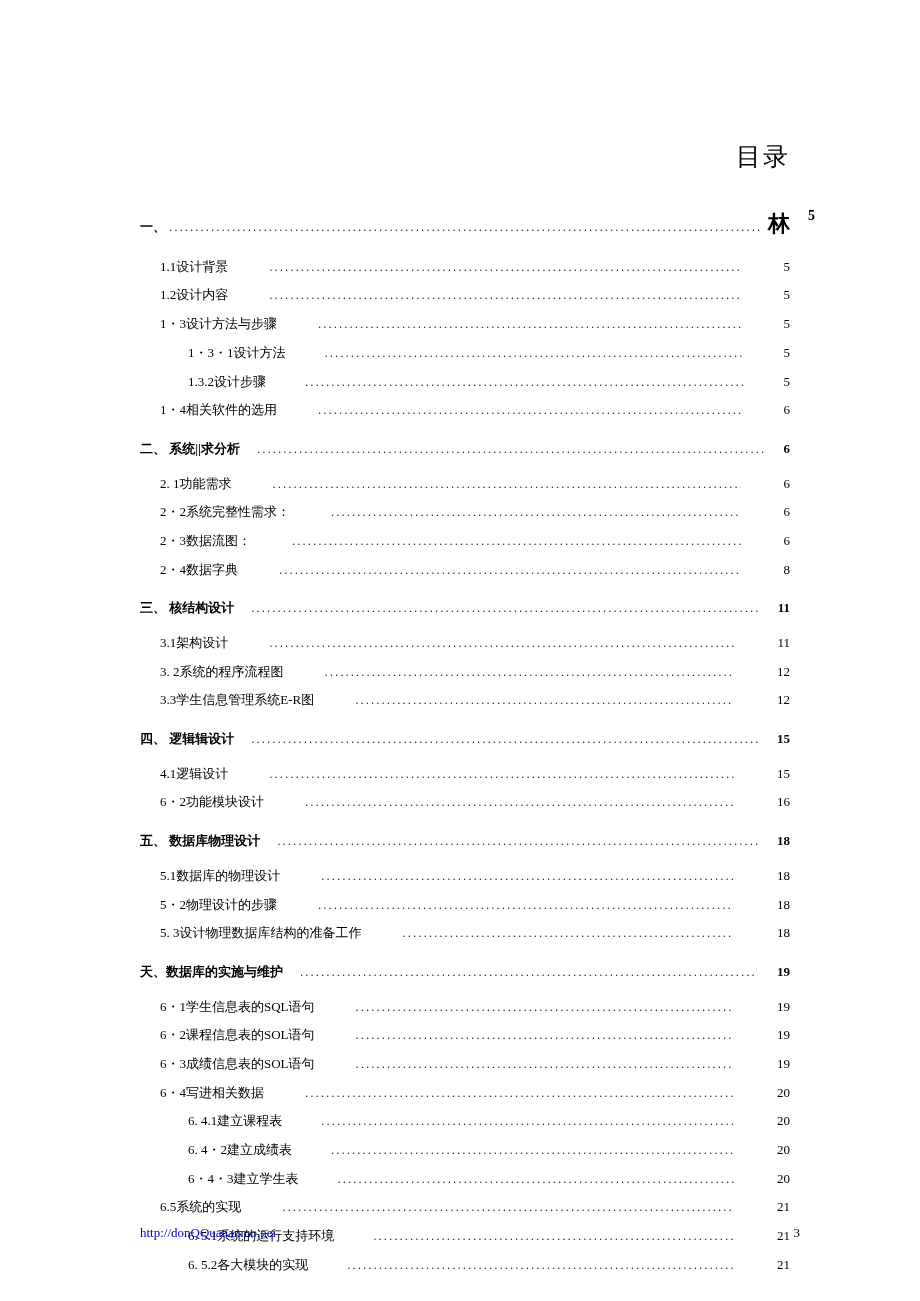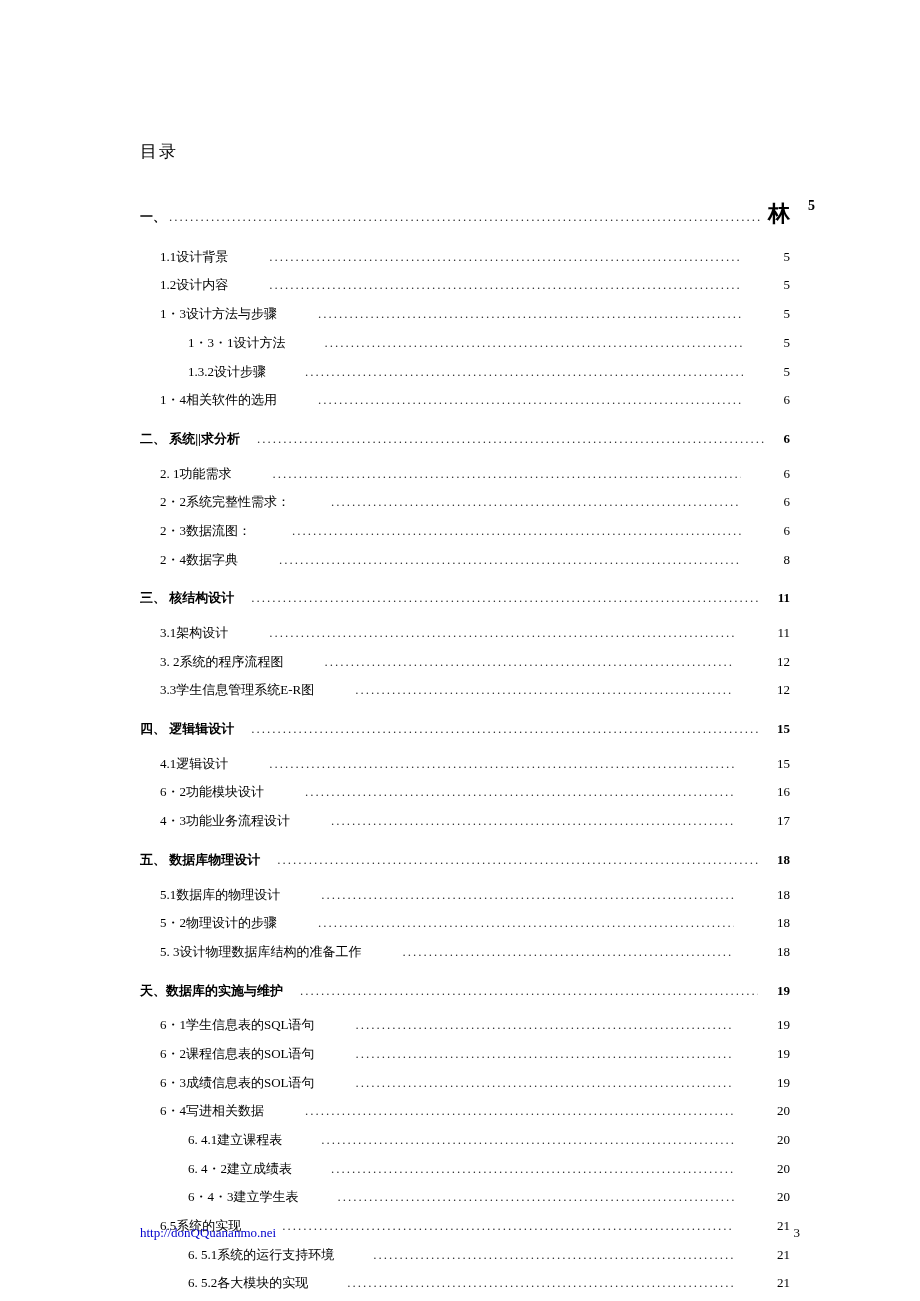--- a/index.html
+++ b/index.html
@@ -12,22 +12,22 @@
       background: #ffffff;
       width: 920px;
       height: 1301px;
       position: relative;
       color: #000;
     }
     .page {
       padding: 140px 130px 60px 140px;
     }
     .title {
-      text-align: left;
-      font-size: 17px;
+      text-align: right;
+      font-size: 25px;
       font-weight: normal;
       margin-bottom: 30px;
       letter-spacing: 2px;
     }
     .toc-line {
       display: flex;
       align-items: baseline;
       margin-bottom: 4px;
       font-size: 13px;
       line-height: 1.9;
@@ -194,25 +194,20 @@
       <div class="toc-line indent-1">
         <span class="toc-label">4.1逻辑设计</span>
         <span class="toc-dots"></span>
         <span class="toc-page">15</span>
       </div>
       <div class="toc-line indent-1">
         <span class="toc-label">6・2功能模块设计</span>
         <span class="toc-dots"></span>
         <span class="toc-page">16</span>
       </div>
-      <div class="toc-line indent-1">
-        <span class="toc-label">4・3功能业务流程设计</span>
-        <span class="toc-dots"></span>
-        <span class="toc-page">17</span>
-      </div>
       <div class="toc-line bold section">
         <span class="toc-label">五、 数据库物理设计</span>
         <span class="toc-dots"></span>
         <span class="toc-page">18</span>
       </div>
       <div class="toc-line indent-1">
         <span class="toc-label">5.1数据库的物理设计</span>
         <span class="toc-dots"></span>
         <span class="toc-page">18</span>
       </div>

